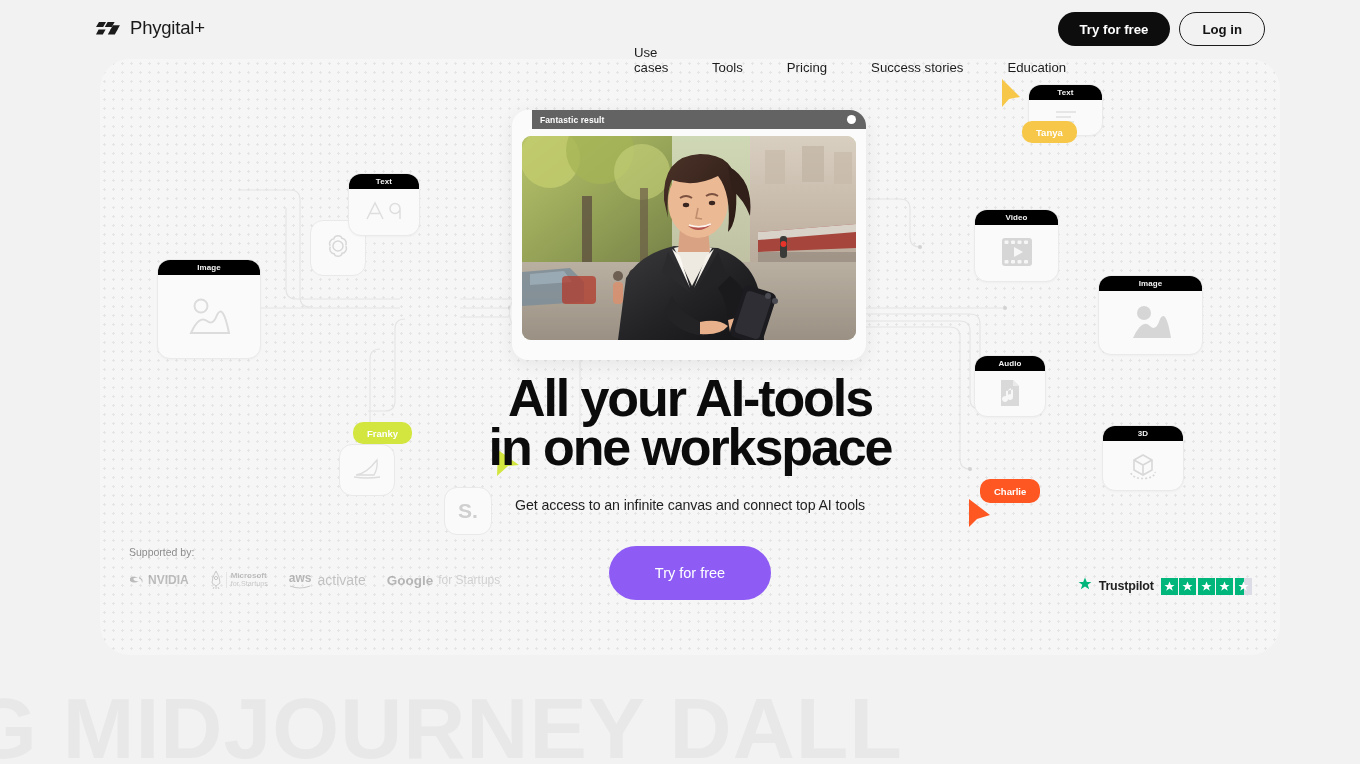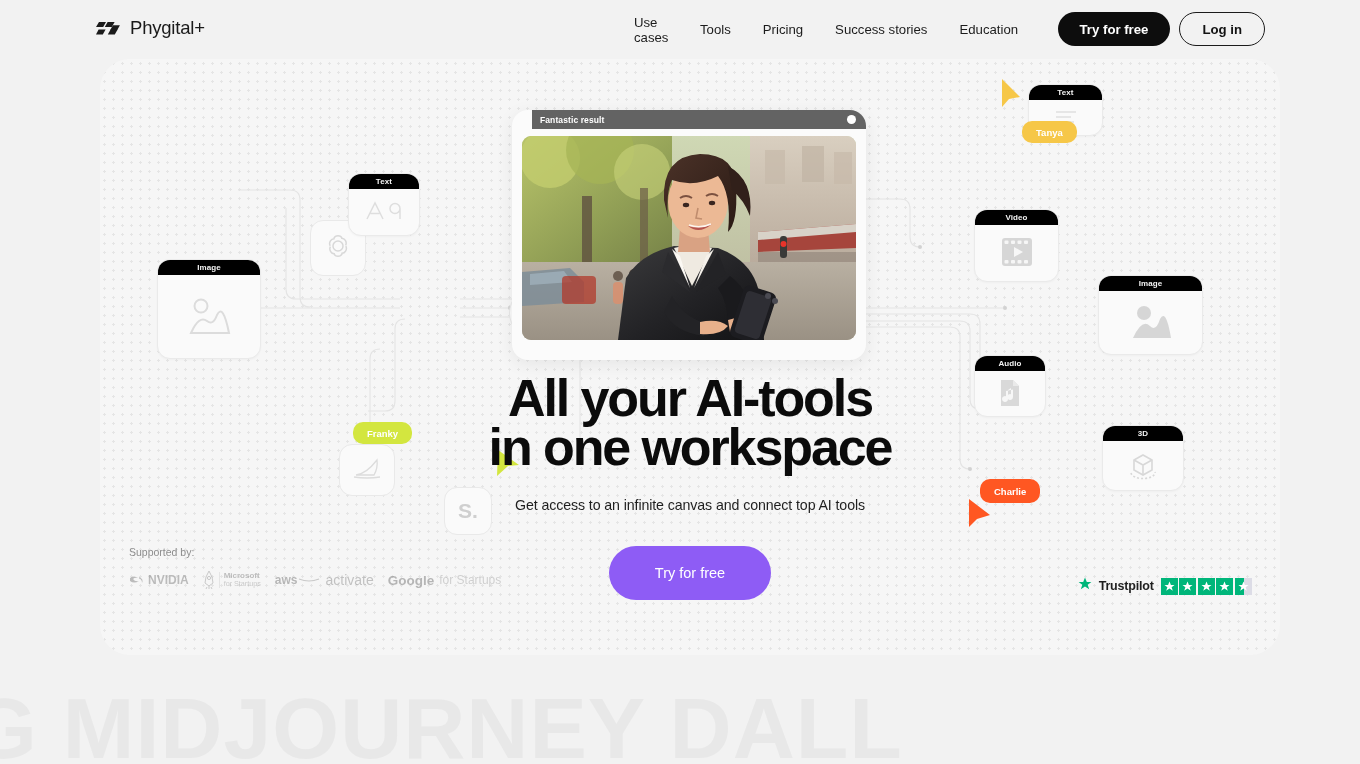--- a/index.html
+++ b/index.html
@@ -15,21 +15,21 @@
 
   
   .header {
     position: absolute; top: 0; left: 0; width: 1360px; height: 59px;
     display: flex; align-items: center; z-index: 40;
   }
   .brand { position: absolute; left: 95px; top: 17px; display: flex; align-items: center; gap: 9px; }
   .brand-mark { width: 26px; height: 19px; position: relative; }
   .brand-name { font-size: 18.5px; font-weight: 400; color: #1a1a1a; letter-spacing: -0.2px; }
 
-  .nav { position: absolute; left: 620px; top: 0; height: 59px; display: flex; align-items: center; gap: 4px; }
+  .nav { position: absolute; left: 620px; top: 16px; height: 59px; display: flex; align-items: flex-end; gap: 16px; }
   .nav-item {
     font-size: 13.2px; font-weight: 500; color: #1c1c1c; cursor: pointer;
     line-height: 15px; text-align: left; padding: 0 14px; white-space: pre-line;
   }
   .nav-item.multiline { width: 62px; }
 
   .hdr-actions { position: absolute; right: 95px; top: 12px; display: flex; align-items: center; gap: 9px; }
   .btn-pill {
     height: 34px; border-radius: 18px; display: flex; align-items: center; justify-content: center;
     font-size: 13.2px; font-weight: 600; cursor: pointer; padding: 0 22px; white-space: nowrap;
@@ -113,21 +113,21 @@
   .cta {
     height: 54px; border-radius: 27px; display: flex; align-items: center; justify-content: center;
     font-size: 14.5px; font-weight: 500; cursor: pointer;
   }
   .cta-primary { width: 162px; background: #8e5cf5; color: #ffffff; }
   .cta-secondary { width: 162px; background: #f8f8f8; color: #101010; border: 1.4px solid #1a1a1a; }
 
   
   .supported { position: absolute; left: 29px; top: 487px; z-index: 20; }
   .supported-label { font-size: 10.5px; color: #8c8c8c; margin-bottom: 12px; }
-  .logos { display: flex; align-items: center; gap: 14px; opacity: .42; }
+  .logos { display: flex; align-items: center; gap: 21px; opacity: .42; }
   .logo-txt { font-size: 12px; font-weight: 700; color: #6b6b6b; display: flex; align-items: center; gap: 4px; }
   .logo-sub { font-size: 7.2px; font-weight: 400; color: #8a8a8a; line-height: 8px; }
 
   
   .trustpilot { position: absolute; right: 28px; top: 518px; display: flex; align-items: center; gap: 7px; z-index: 20; }
   .tp-name { font-size: 12.5px; font-weight: 700; color: #1f1f1f; letter-spacing: -.2px; }
   .tp-stars { display: flex; gap: 1.6px; }
   .tp-star { width: 17px; height: 17px; background: #00b67a; display: flex; align-items: center; justify-content: center; }
   .tp-star.half { background: linear-gradient(to right, #00b67a 52%, #dcdce6 52%); }
 
@@ -531,21 +531,21 @@
               <circle cx="6" cy="8" r="1.6"></circle>
               <path d="M6 16 L6 19 M4 17 L3 19 M8 17 L9 19"></path>
             </svg>
           <span style="width:1px;height:16px;background:#cfcfcf;display:inline-block;"></span>
           <span style="display:flex;flex-direction:column;">
             <span class="logo-sub" style="font-size:8px;font-weight:700;color:#6f6f6f;">Microsoft</span>
             <span class="logo-sub">for Startups</span>
           </span>
         </span>
         <span class="logo-txt" style="gap:6px;">
-          <span style="display:flex;flex-direction:row;align-items:center;">
+          <span style="display:flex;flex-direction:column;align-items:center;">
             <span style="font-size:12px;font-weight:700;color:#5f5f5f;">aws</span>
             <svg width="22" height="5" viewBox="0 0 22 5" fill="none" stroke="#8a8a8a" stroke-width="1.2">
                 <path d="M1 1 Q11 5 21 1"></path>
               </svg>
           </span>
           <span style="font-size:14px;font-weight:400;color:#7a7a7a;">activate</span>
         </span>
         <span class="logo-txt" style="gap:5px;">
           <span style="font-size:13.5px;font-weight:700;color:#5c5c5c;">Google</span>
           <span style="font-size:12px;font-weight:400;color:#9a9a9a;">for Startups</span>

